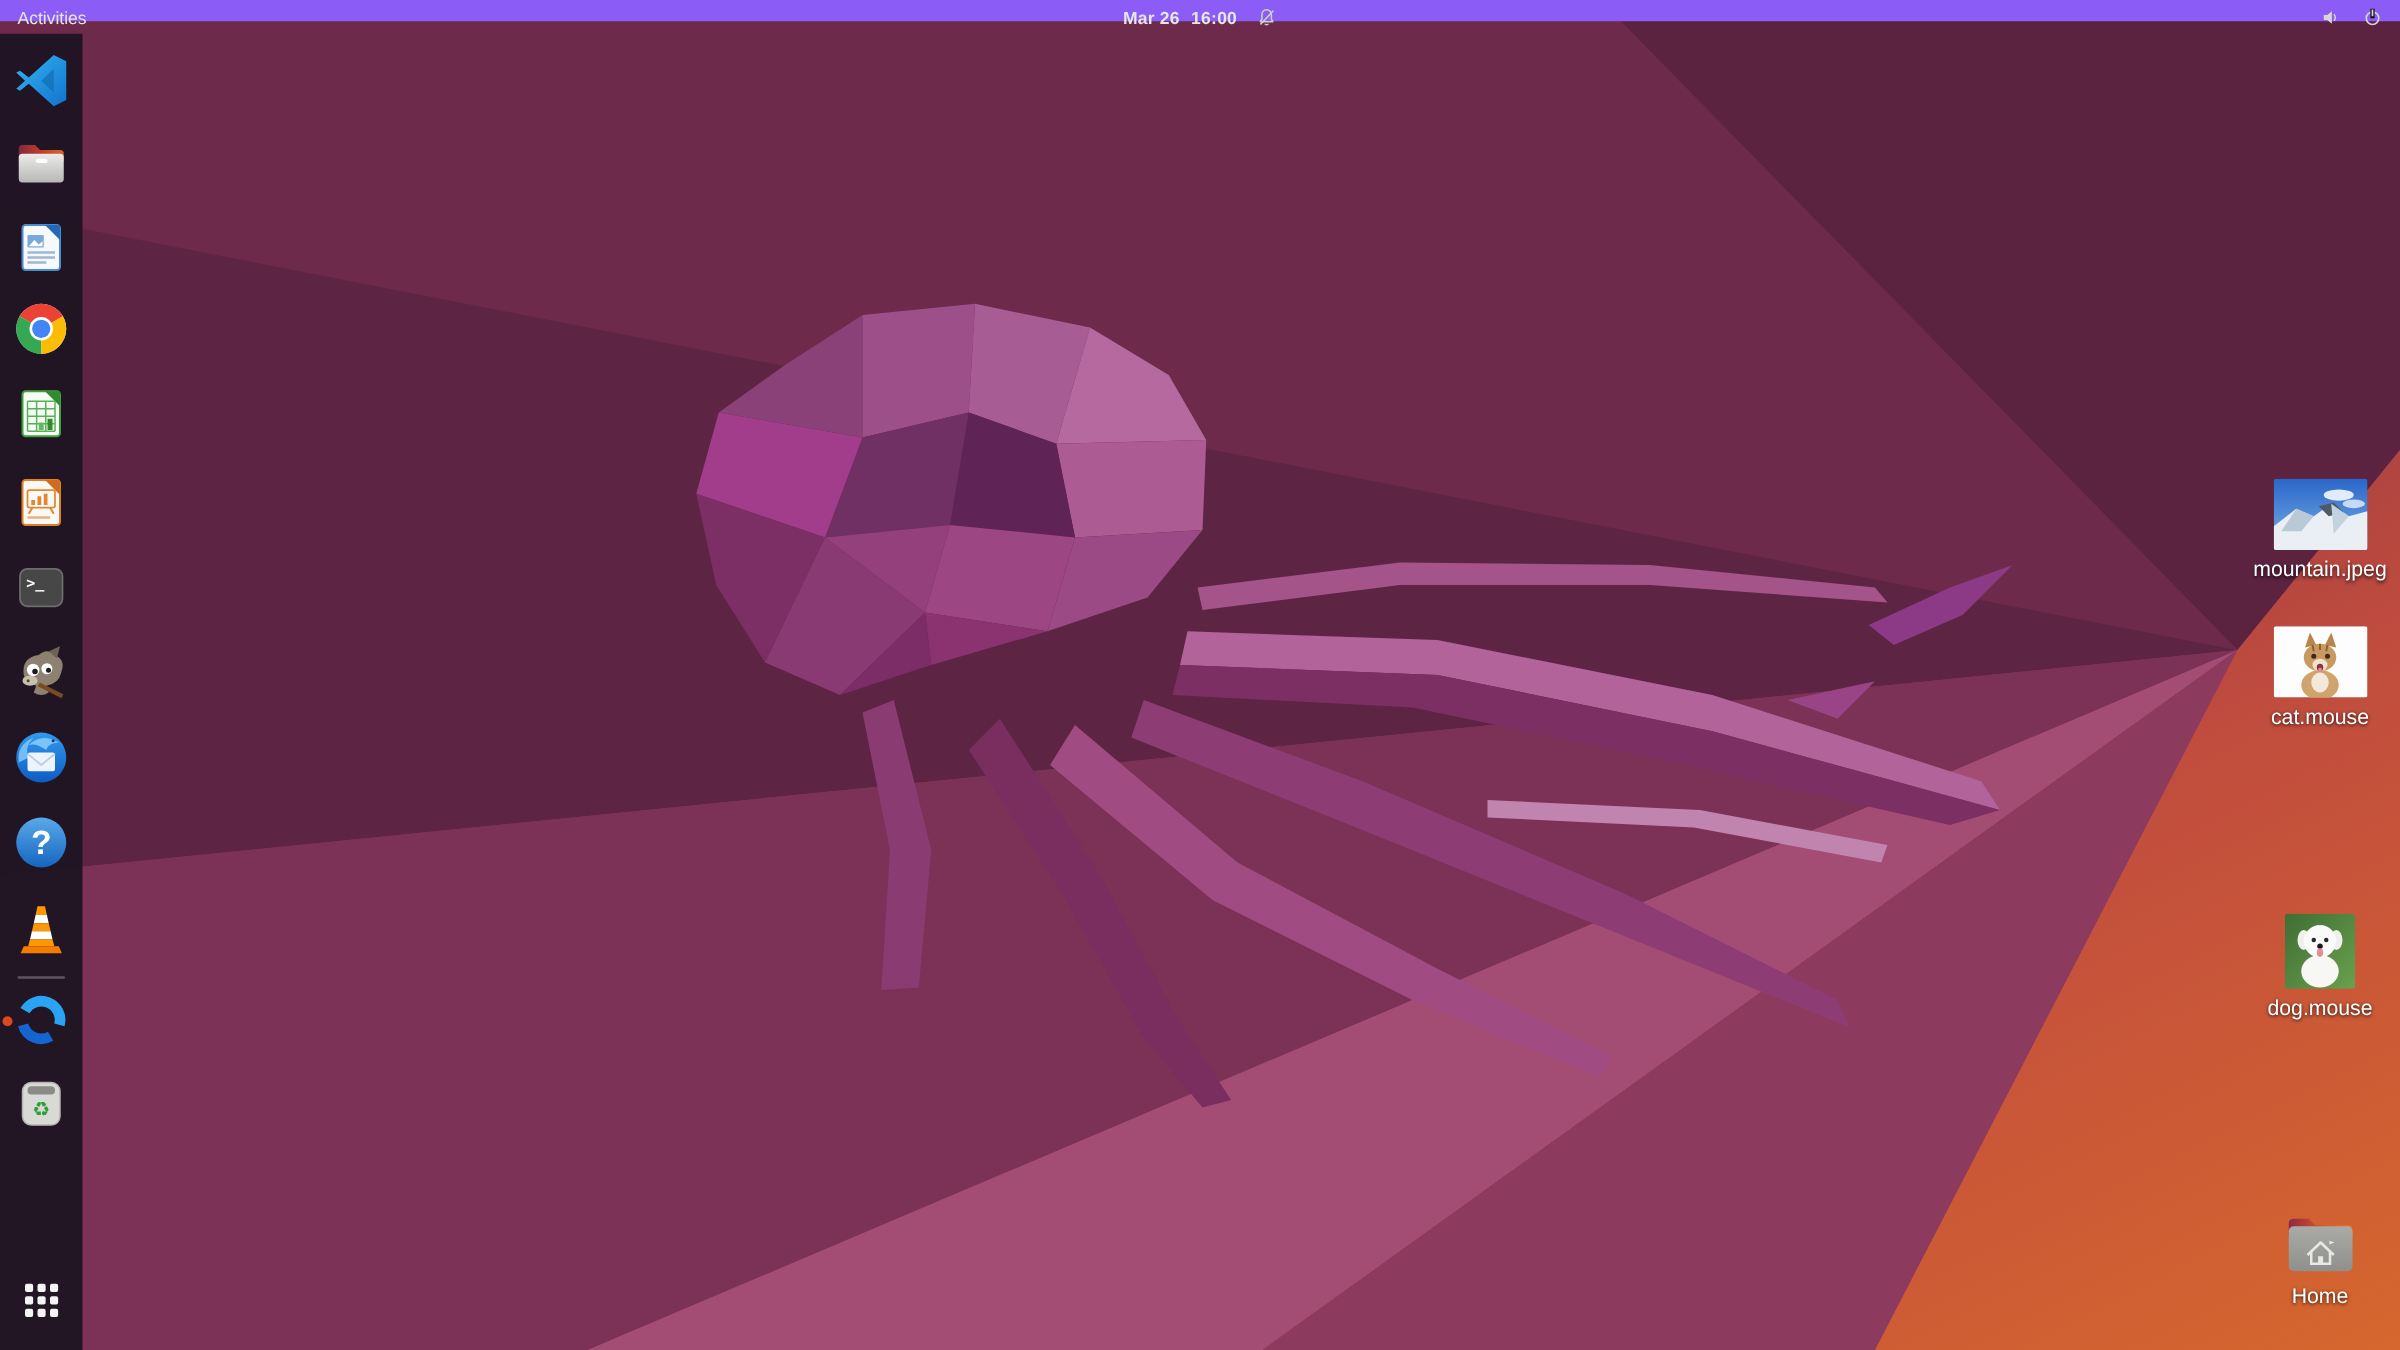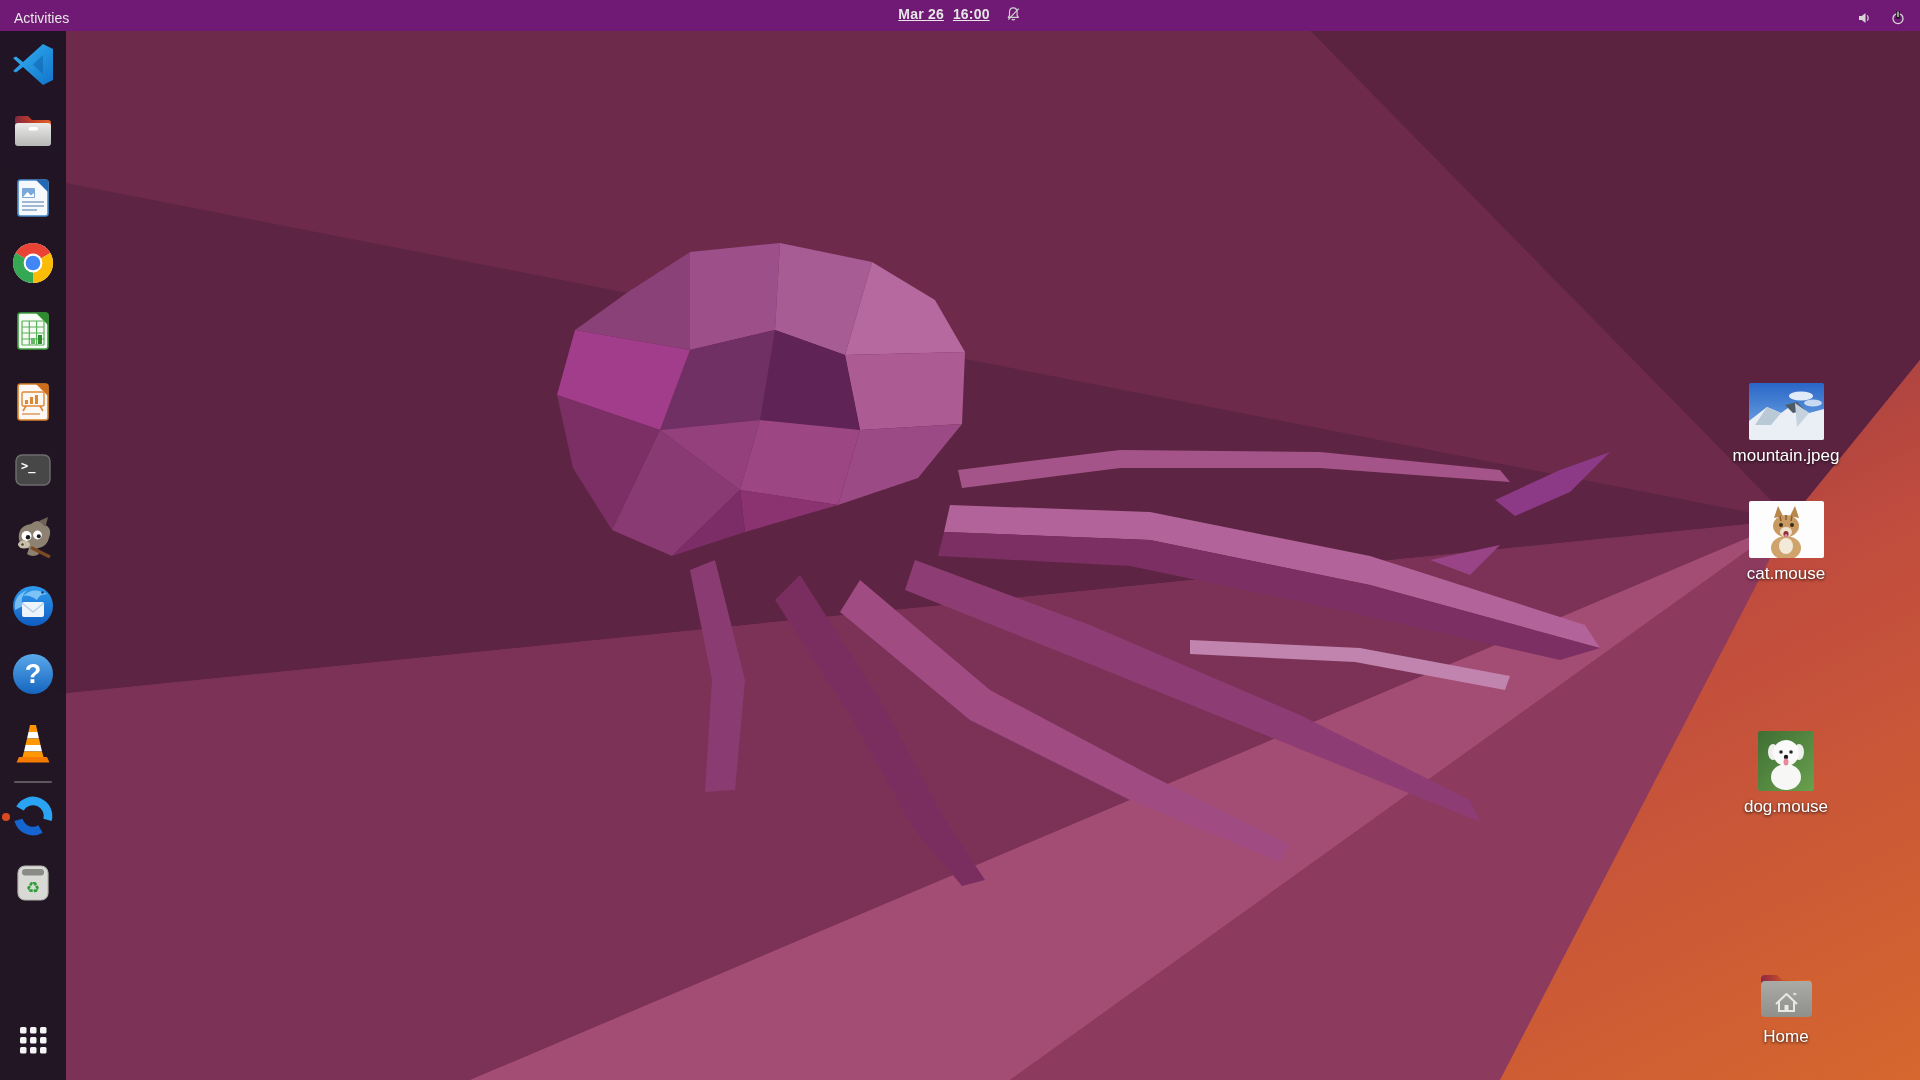--- a/index.html
+++ b/index.html
@@ -5,34 +5,34 @@
   * { margin:0; padding:0; box-sizing:border-box; }
   html,body { background:#000; }
   .screen {
     position:relative; width:1920px; height:1080px; overflow:hidden;
     font-family:"Liberation Sans", sans-serif;
   }
   .wallpaper { position:absolute; inset:0; width:1920px; height:1080px; }
 
   
   .topbar {
-    position:absolute; top:0; left:0; right:0; height:31px;
-    background:#701a75; color:#e6e6e6; display:flex; align-items:flex-end;
+    position:absolute; top:0; left:0; right:0; height:17px;
+    background:#8b5cf6; color:#e6e6e6; display:flex; align-items:flex-start;
     font-size:14px; z-index:30;
   }
   .activities {
     background:transparent; border:none; color:#e6e6e6; font:inherit;
     padding:0 14px; height:27px; cursor:pointer;
   }
   .clock-group {
     position:absolute; left:50%; top:0; transform:translateX(-50%);
     height:27px; display:flex; align-items:center; gap:16px;
     background:transparent; border:none; color:#e6e6e6; font:inherit; cursor:pointer;
   }
-  .clock-text { display:flex; gap:9px; font-weight:600; letter-spacing:.2px;text-decoration:underline; }
+  .clock-text { display:flex; gap:9px; font-weight:600; letter-spacing:.2px; }
   .status-area {
     margin-left:auto; display:flex; align-items:center; gap:17px;
     padding-right:14px; height:27px; background:transparent; border:none; cursor:pointer;
   }
 
   
   .dock {
     position:absolute; left:0; top:27px; bottom:0; width:66px;
     background:rgba(30,21,35,0.96); z-index:20;
   }
@@ -46,21 +46,21 @@
     background:rgba(255,255,255,.28); border-radius:1px;
   }
   .running-dot {
     position:absolute; left:2px; top:786px; width:8px; height:8px;
     border-radius:50%; background:#d9491f;
   }
   .show-apps { top:989px; }
 
   
   .desk-icon {
-    position:absolute; left:1721px; width:130px;
+    position:absolute; left:1791px; width:130px;
     display:flex; flex-direction:column; align-items:center; gap:7px;
     background:transparent; border:none; padding:0; cursor:pointer; z-index:10;
   }
   .desk-icon .lbl {
     color:#fff; font-size:17px; line-height:1.1;
     text-shadow:0 1px 3px rgba(0,0,0,.85);
     white-space:nowrap;
   }
   .thumb { display:block; border-radius:2px; }
 </style>

